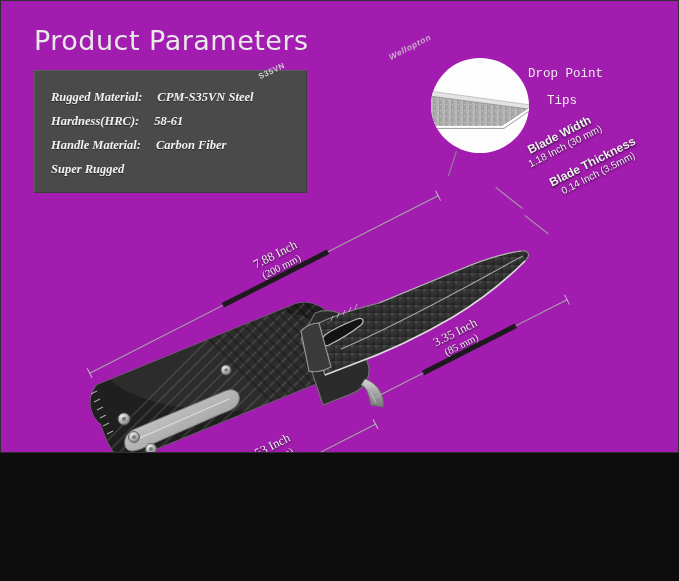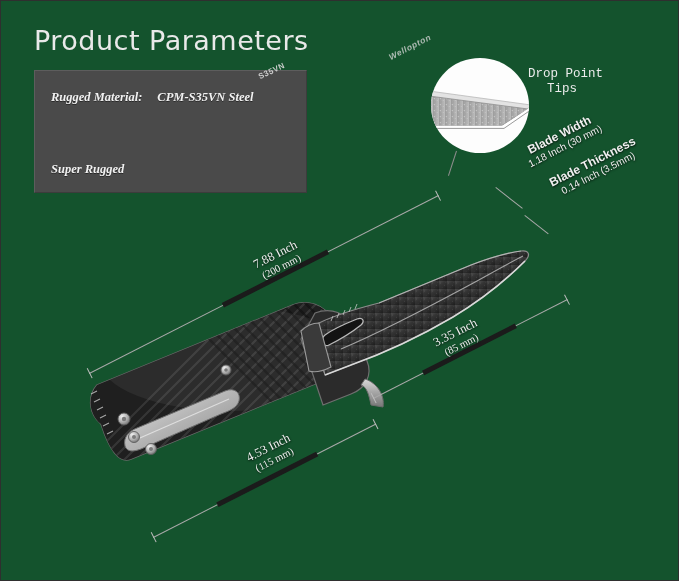--- a/index.html
+++ b/index.html
@@ -1,21 +1,21 @@
 <!DOCTYPE html>
 <html><head>
 <meta charset="utf-8">
 <style>
   html,body{margin:0;padding:0;background:#0d0d0d;}
   body{font-family:"Liberation Sans",sans-serif;}
 
   #canvas{
     position:relative;
-    width:679px;height:581px;
-    background:#14532d;
+    width:679px;height:453px;
+    background:#a21caf;
     overflow:hidden;
     box-sizing:border-box;
     border:1px solid #2f2f2f;
   }
 
   
   #title{
     position:absolute;left:33px;top:24px;
     font-size:27px;letter-spacing:.5px;
     color:#e9e9e9;
@@ -51,21 +51,21 @@
   #spec-3{top:91px;}
 
   
   .callout{
     position:absolute;
     color:#ececec;
     font-family:Liberation Mono, monospace;
     white-space:nowrap;
   }
   #drop-point-label{left:527px;top:66px;font-size:12.5px;}
-  #tips-label{left:546px;top:81px;font-size:12.5px;}
+  #tips-label{left:546px;top:93px;font-size:12.5px;}
 
   
   .dim-label{
     position:absolute;
     color:#f0f0f0;
     font-family:"Liberation Serif",serif;
     white-space:nowrap;
     text-align:center;
     text-shadow:0 1px 2px rgba(0,0,0,.8);
   }
@@ -169,20 +169,26 @@
 </head>
 <body>
 
 <div id="canvas">
 
   <div id="title">Product Parameters</div>
 
   <div id="spec-panel">
     <div class="spec-row" id="spec-0">
       <span>Rugged  Material:</span><span class="val">CPM-S35VN Steel</span>
+    </div>
+    <div class="spec-row" id="spec-1">
+      <span>Hardness(HRC):</span><span class="val">58-61</span>
+    </div>
+    <div class="spec-row" id="spec-2">
+      <span>Handle Material:</span><span class="val">Carbon Fiber</span>
     </div>
     <div class="spec-row" id="spec-3">
       <span>Super Rugged</span><span class="val"></span>
     </div>
   </div>
 
   <div id="magnifier">
     <svg id="mag-tip" viewBox="0 0 120 46">
       <defs>
         <linearGradient id="gspeck" x1="0" y1="0" x2="1" y2="0">

